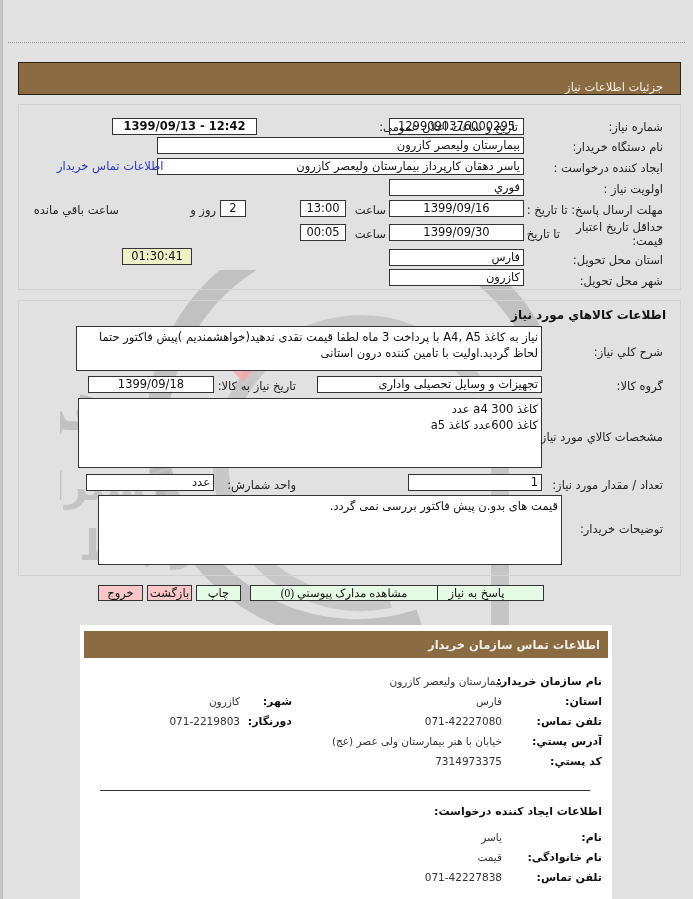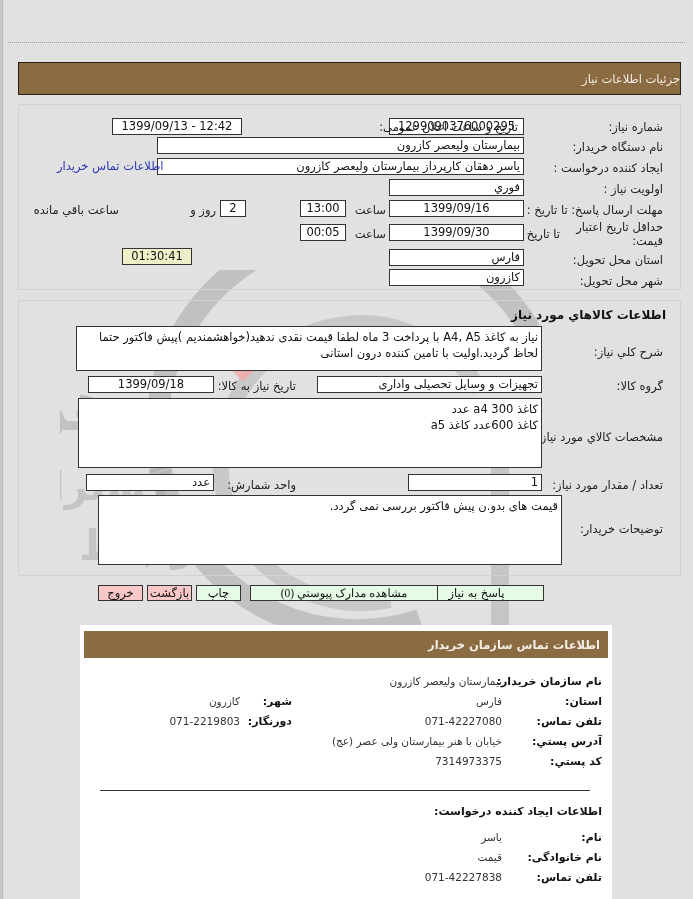--- a/index.html
+++ b/index.html
@@ -12,21 +12,21 @@
       position: relative;
       direction: rtl;
     }
     .left-rule { position: absolute; left: 0; top: 0; width: 3px; height: 899px; background: #c8c8c8; border-right: 1px solid #bcbcbc; }
     .dotted-rule { position: absolute; left: 8px; top: 42px; width: 510px; height: 0; border-top: 1px dotted #9a9a9a; }
     .dotted-rule.full { width: 510px; left: 8px; right: 8px; width: auto; }
     .panel-header {
       position: absolute; left: 18px; top: 62px; width: 493px; height: 33px;
       background: #8b6b42; border: 1px solid #2a2114;
       color: #f3eee6; font-size: 11.5px;
-      display: flex; align-items: center; 
+      display: flex; align-items: flex-end; padding-right: 17px;
     }
     .panel-header.full { width: auto; right: 12px; }
     .box { position: absolute; border: 1px solid #d2d2d2; }
     .lbl { position: absolute; font-size: 11.5px; color: #222; white-space: nowrap; text-align: right; }
     .field {
       position: absolute; height: 17px; background: #fff; border: 1px solid #333;
       font-size: 11.5px; padding: 0 3px; line-height: 15px; white-space: nowrap; overflow: hidden;
       text-align: right;
     }
     .field.center { text-align: center; }
@@ -73,21 +73,21 @@
   <text x="60" y="160" font-family="DejaVu Sans, sans-serif" font-size="70" font-weight="bold" fill="#a8a8a8" opacity="0.55">هزاره</text>
   <text x="110" y="230" font-family="DejaVu Sans, sans-serif" font-size="40" font-weight="bold" fill="#a8a8a8" opacity="0.5">گستران</text>
   <text x="150" y="290" font-family="DejaVu Sans, sans-serif" font-size="42" font-weight="bold" fill="#a8a8a8" opacity="0.5">ارتباط</text>
 </svg>
 
 <div class="box" style="left:18px;top:104px;width:663px;height:186px;"></div>
 
 <span class="lbl" style="right:30px;top:120px;">شماره نیاز:</span>
 <div class="field center" style="left:389px;top:118px;width:135px;">1299090376000295</div>
 <span class="lbl" style="right:175px;top:120px;">تاریخ و ساعت اعلان عمومی:</span>
-<div class="field ltr" style="left:112px;top:118px;width:130px;">1399/09/13 - 12:42</div>
+<div class="field ltr" style="left:112px;top:118px;width:145px;font-weight:bold;">1399/09/13 - 12:42</div>
 
 <span class="lbl" style="right:30px;top:140px;">نام دستگاه خریدار:</span>
 <div class="field" style="left:157px;top:137px;width:367px;">بیمارستان ولیعصر کازرون</div>
 
 <span class="lbl" style="right:30px;top:161px;">ایجاد کننده درخواست :</span>
 <div class="field" style="left:157px;top:158px;width:367px;">یاسر  دهقان کارپرداز بیمارستان ولیعصر کازرون</div>
 <span class="link" style="left:57px;top:159px;">اطلاعات تماس خریدار</span>
 
 <span class="lbl" style="right:30px;top:182px;">اولویت نیاز :</span>
 <div class="field" style="left:389px;top:179px;width:135px;">فوري</div>

